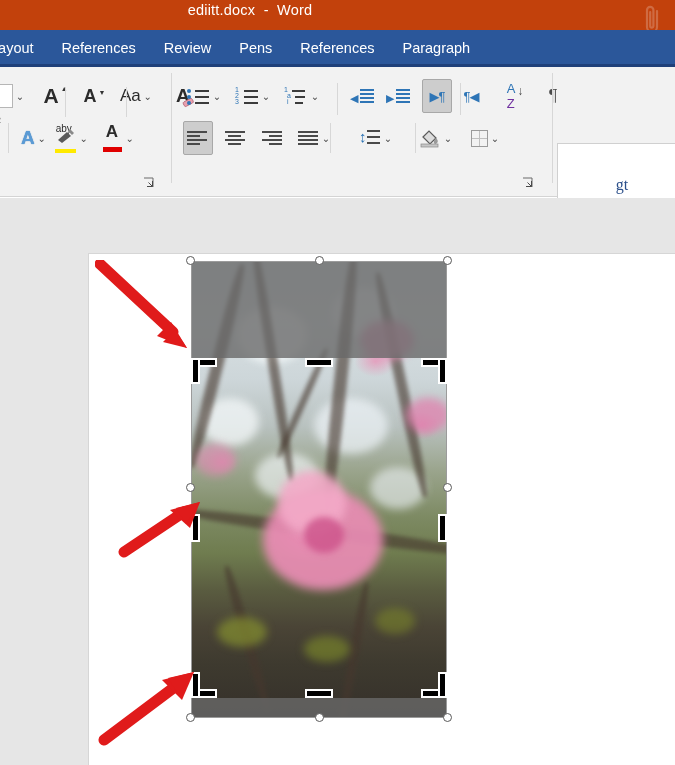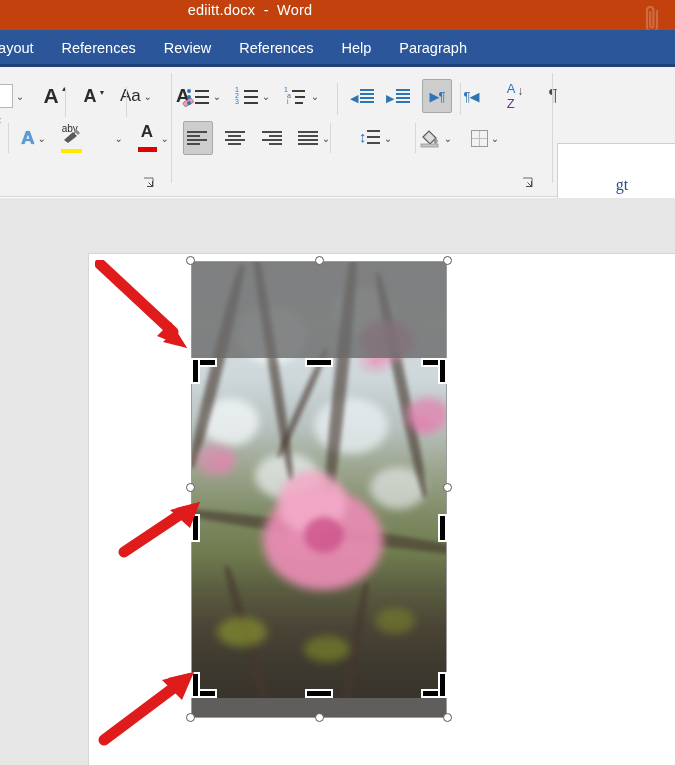--- a/index.html
+++ b/index.html
@@ -233,22 +233,22 @@
     <svg class="clip-icon" viewBox="0 0 22 34">
       <path d="M16 7 v16 a5 5 0 0 1 -10 0 V6 a3.2 3.2 0 0 1 6.4 0 v16 a1.6 1.6 0 0 1 -3.2 0 V8" fill="none" stroke="#ffffff" stroke-width="2.2" stroke-linecap="round"></path>
     </svg>
   </div>
 
   <div class="tabbar">
     <div class="tabs">
       <div class="tab first">Layout</div>
       <div class="tab">References</div>
       <div class="tab">Review</div>
+      <div class="tab">Pens</div>
       <div class="tab">References</div>
-      <div class="tab">Help</div>
       <div class="tab">Paragraph</div>
     </div>
   </div>
   <div class="tabbar-edge"></div>
 
   <div class="ribbon">
 
     <div class="grp" style="left:0; width:172px;">
 
       <div class="row row1" style="left:-6px;">
@@ -278,21 +278,21 @@
         </div>
       </div>
 
       <div class="row row2" style="left:-6px;">
         <span class="lead2" style="left:2px;top:-4px;">2</span>
         <div class="grp-sep" style="left:14px;top:4px;height:30px;"></div>
         <div class="btn" style="margin-left:24px;">
           <span class="icon-textfx">A</span>
           <span class="caret">⌄</span>
         </div>
-        <div class="btn" style="margin-left:6px;gap:29px;">
+        <div class="btn" style="">
           <span class="icon-high">
             <span style="position:absolute;left:1px;top:-2px;font-size:10px;color:#2b2b2b;">aby</span>
             <svg width="22" height="14" viewBox="0 0 22 14" style="position:absolute;left:0;top:5px;">
               <path d="M3 10 L12 2 L16 6 L7 13 Z" fill="#5a5a5a"></path>
               <path d="M13 1 L17 5 L19 3 L15 -1 Z" fill="#8a8a8a"></path>
             </svg>
             <span style="position:absolute;left:0;bottom:-2px;width:21px;height:4px;background:#ffea00;"></span>
           </span>
           <span class="caret">⌄</span>
         </div>

